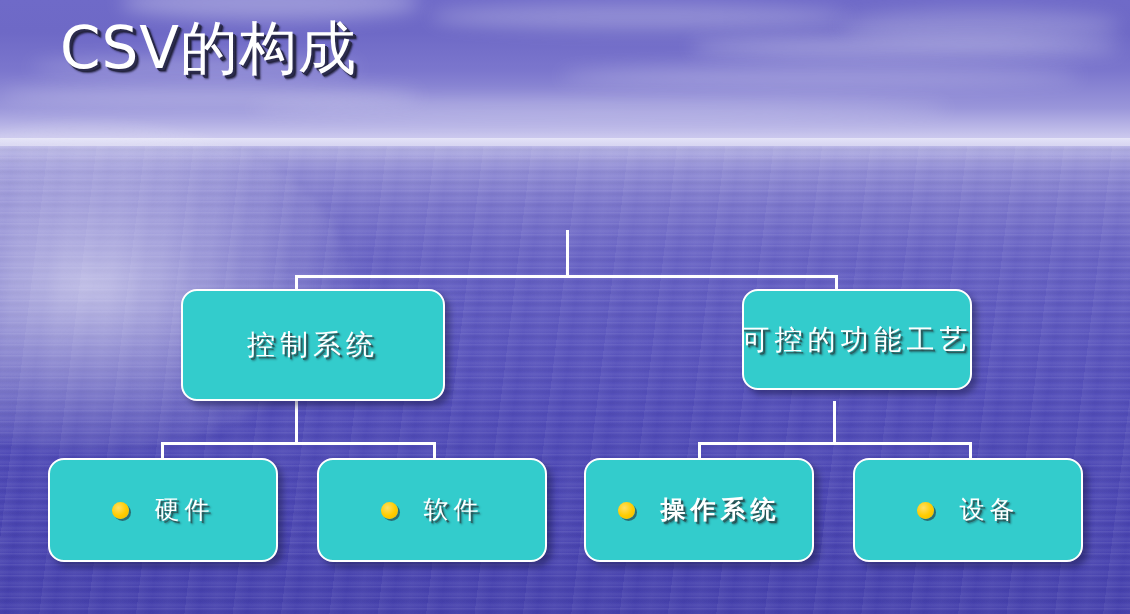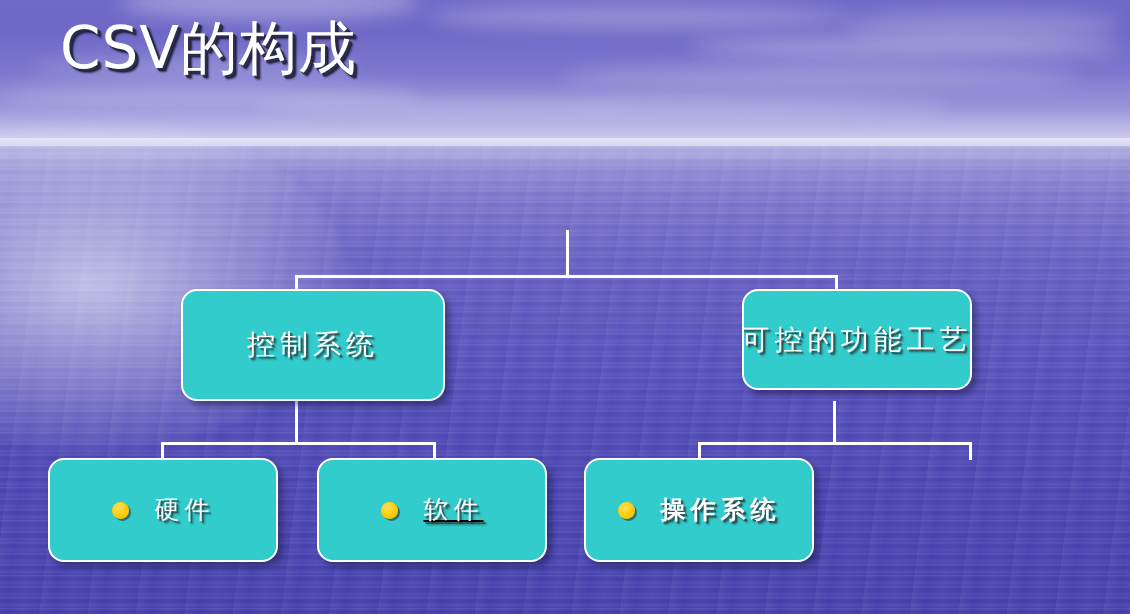--- a/index.html
+++ b/index.html
@@ -173,21 +173,21 @@
     background: radial-gradient(circle at 38% 34%, #ffe066 0%, #ffcc00 52%, #f0b800 100%);
     box-shadow: 2px 2px 0 rgba(35,35,45,0.55);
     flex: 0 0 auto;
   }
 
   
   #node-root   { left: 452px; top: 122px; width: 230px; height: 108px; }
   #node-ctrl   { left: 181px; top: 289px; width: 264px; height: 112px; }
   #node-func   { left: 718px; top: 289px; width: 230px; height: 101px; margin-left: 24px; }
   #node-hw     { left: 48px;  top: 458px; width: 230px; height: 104px; }
-  #node-sw     { left: 317px; top: 458px; width: 230px; height: 104px; text-decoration: underline; }
+  #node-sw     { left: 317px; top: 458px; width: 230px; height: 104px; }
   #node-os     { left: 584px; top: 458px; width: 230px; height: 104px; font-weight: bold; }
   #node-dev    { left: 853px; top: 458px; width: 230px; height: 104px; }
 </style>
 </head>
 <body>
 
 <div id="slide">
 
   <div class="bg-sky">
     <div class="cloud c1"></div>
@@ -247,14 +247,20 @@
     </div>
   </div>
 
   <div class="node" id="node-os">
     <div class="node-inner">
       <span class="bullet"></span>
       <span class="node-label">操作系统</span>
     </div>
   </div>
 
+  <div class="node" id="node-dev">
+    <div class="node-inner">
+      <span class="bullet"></span>
+      <span class="node-label">设备</span>
+    </div>
+  </div>
 
 </div>
 
 </body></html>

